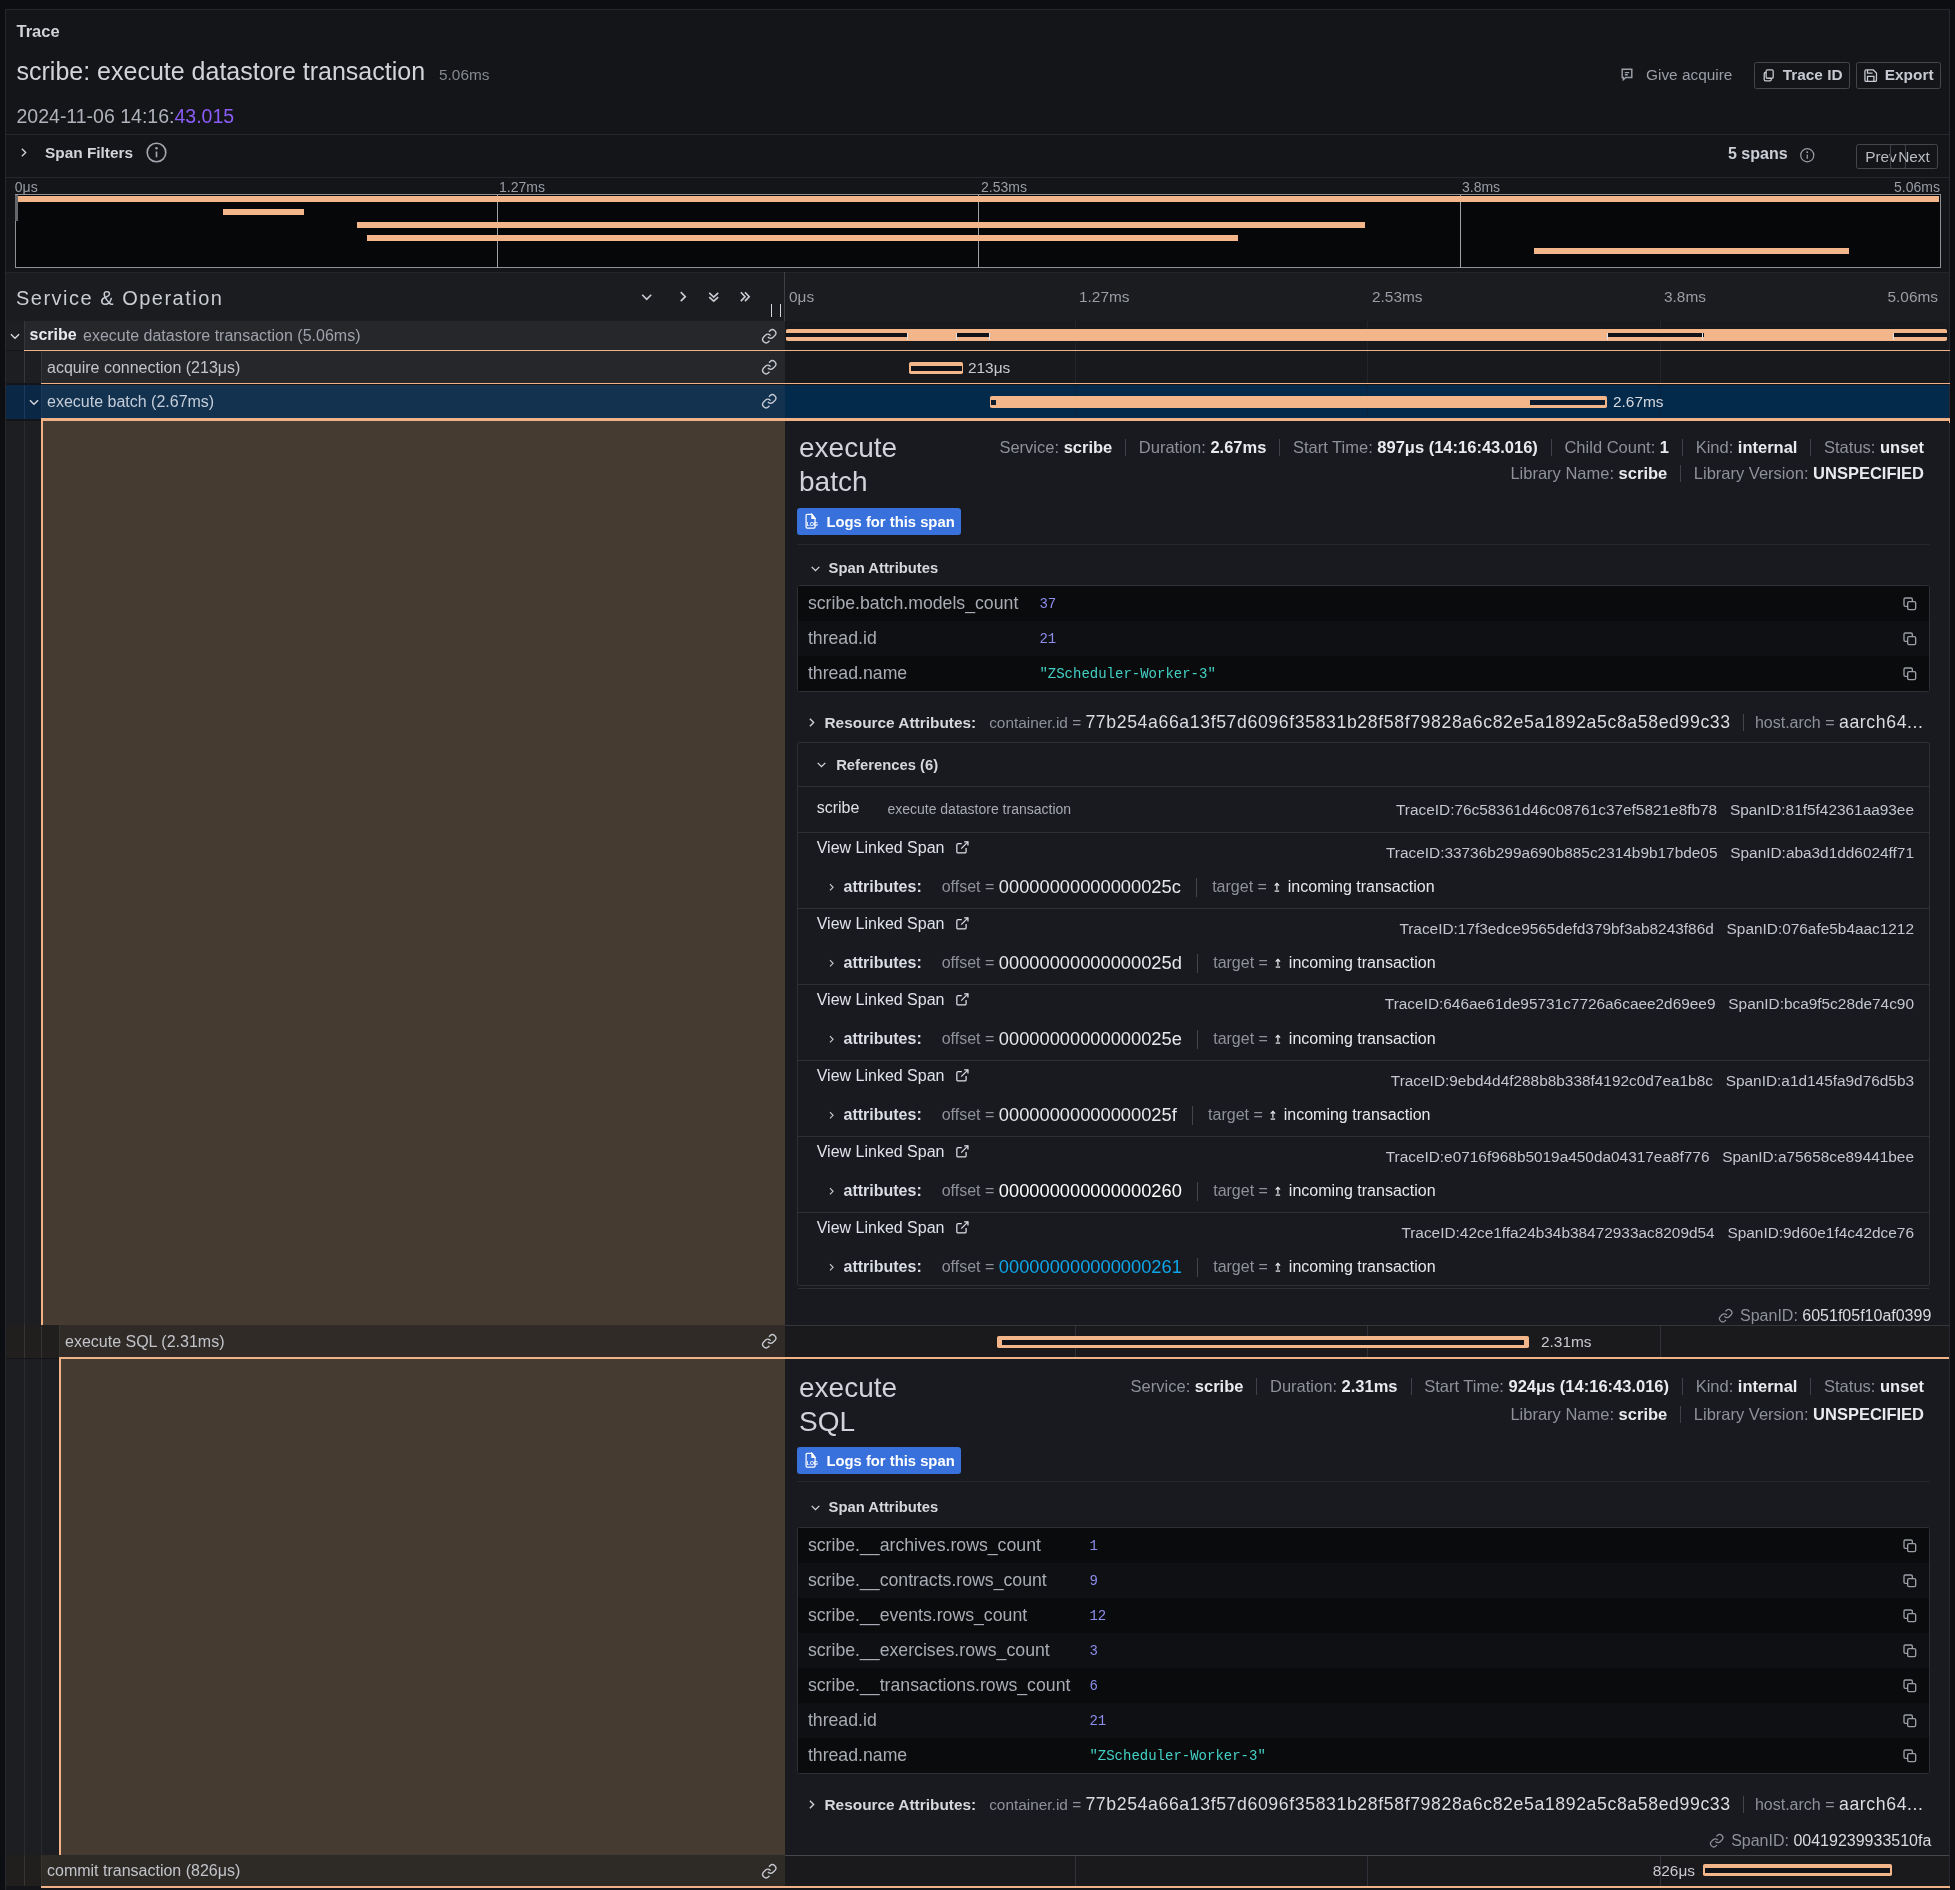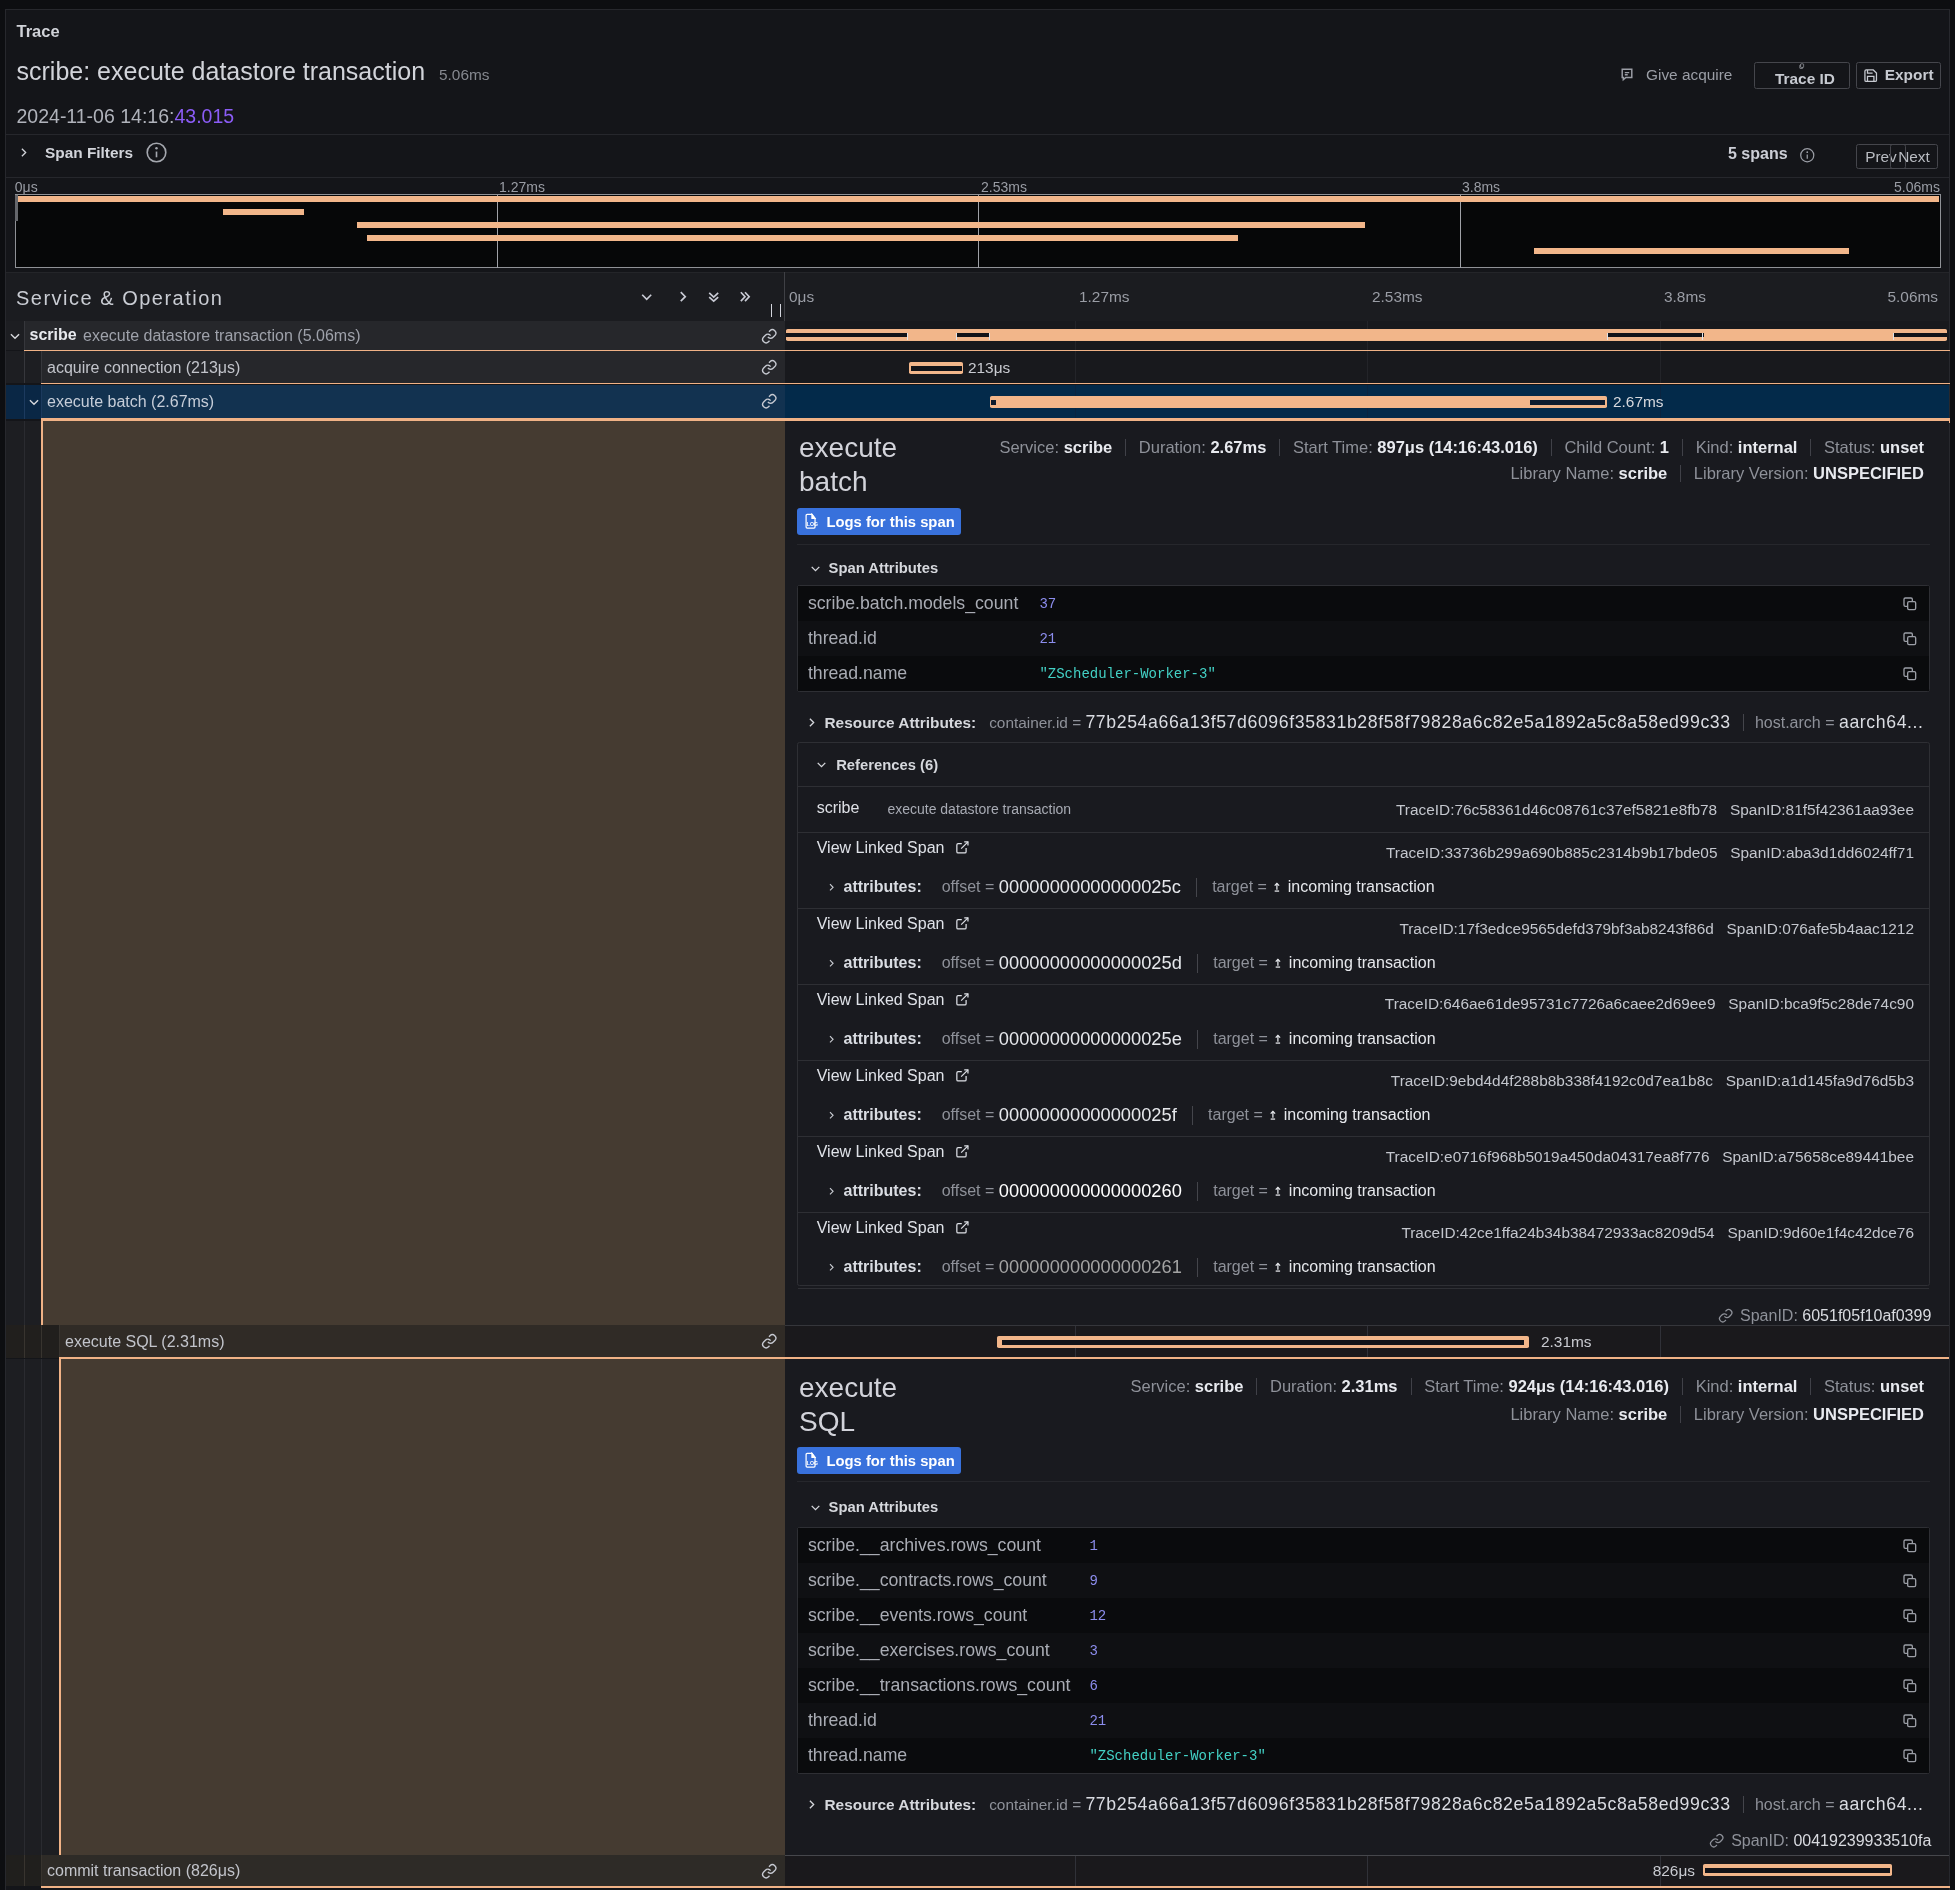--- a/index.html
+++ b/index.html
@@ -48,21 +48,21 @@
   <div class="abs" style="left:16.5px;top:22px;font-size:16.5px;font-weight:bold;color:#d0d2d8;">Trace</div>
   <div class="abs" style="left:16.5px;top:57px;font-size:25px;color:#d2d4da;">scribe: execute datastore transaction <span style="font-size:15.4px;color:#85888f;margin-left:7px;">5.06ms</span></div>
   <div class="abs" style="left:16.5px;top:105px;font-size:19.5px;color:#b0b3bb;">2024-11-06 14:16:<span style="color:#8b5cf6;">43.015</span></div>
   <div class="abs" style="left:1620px;top:65px;height:20px;display:flex;align-items:center;color:#9b9ea6;font-size:15.4px;">
     <svg class="icon" width="17.7" height="17.7" viewBox="0 0 24 24" fill="none" stroke="#9b9ea6" stroke-width="2">
         <path d="M3 4.5 h13 v11 h-8 l-3.5 3 v-3 h-1.5 z"></path>
         <path d="M6.5 9h6 M6.5 12h4"></path>
       </svg>
     <span style="margin-left:8.3px;">Give acquire</span>
   </div>
-  <div class="abs" style="left:1754px;top:62px;width:96px;height:26.6px;border:0.6px solid #45464c;border-radius:2.4px;display:flex;align-items:center;justify-content:center;color:#c7cad1;font-size:15.4px;font-weight:bold;flex-direction:column;">
+  <div class="abs" style="left:1754px;top:62px;width:96px;height:26.6px;border:0.6px solid #45464c;border-radius:2.4px;display:flex;align-items:center;justify-content:center;color:#c7cad1;font-size:15.4px;font-weight:bold;">
     <svg class="icon" width="15.4" height="15.4" viewBox="0 0 24 24" fill="none" stroke="#c7cad1" stroke-width="2">
         <rect x="8" y="3" width="11" height="13" rx="2"></rect>
         <path d="M16 16v2a2 2 0 0 1-2 2H7a2 2 0 0 1-2-2V9a2 2 0 0 1 2-2h1"></path>
       </svg>
     <span style="margin-left:5.9px;">Trace ID</span>
   </div>
   <div class="abs" style="left:1856px;top:62px;width:85px;height:26.6px;border:0.6px solid #45464c;border-radius:2.4px;display:flex;align-items:center;justify-content:center;color:#c7cad1;font-size:15.4px;font-weight:bold;">
     <svg class="icon" width="15.4" height="15.4" viewBox="0 0 24 24" fill="none" stroke="#c7cad1" stroke-width="2">
         <path d="M19 21H5a2 2 0 0 1-2-2V5a2 2 0 0 1 2-2h11l5 5v11a2 2 0 0 1-2 2z"></path>
         <path d="M17 21v-8H7v8 M7 3v5h8"></path>
@@ -504,21 +504,21 @@
               <path d="M15 3h6v6"></path>
               <path d="M10 14 L21 3"></path>
             </svg></div>
         <span class="reftid" style="top:11.2px;">TraceID:42ce1ffa24b34b38472933ac8209d54&nbsp;&nbsp;&nbsp;SpanID:9d60e1f4c42dce76</span>
         <div class="attrline" style="top:43px;">
             <svg class="icon" width="10.6" height="10.6" viewBox="0 0 24 24" fill="none" stroke="#c9ccd2" stroke-width="2.6">
               <polyline points="9,5 16,12 9,19"></polyline>
             </svg>
             <span style="margin-left:6.5px;font-weight:bold;color:#dadde3;">attributes:</span>
             <span class="lbl" style="margin-left:20px;">offset&nbsp;=&nbsp;</span>
-            <span style="font-size:18.3px;color:#a3a3a3;">000000000000000261</span>
+            <span style="font-size:18.3px;color:#0ea5e9;">000000000000000261</span>
             <span class="sep" style="height:19px;margin:0 15.4px;"></span>
             <span class="lbl">target&nbsp;=&nbsp;</span>
             <svg class="icon" width="11.8" height="11.8" viewBox="0 0 24 24" fill="none" stroke="#e6e8ec" stroke-width="2.6">
               <path d="M12 18V5"></path>
               <path d="M7.5 9.5 12 5l4.5 4.5"></path>
               <path d="M7.5 20.5h9"></path>
             </svg>
             <span style="margin-left:4.7px;color:#e6e8ec;">incoming transaction</span>
           </div>
       </div>

